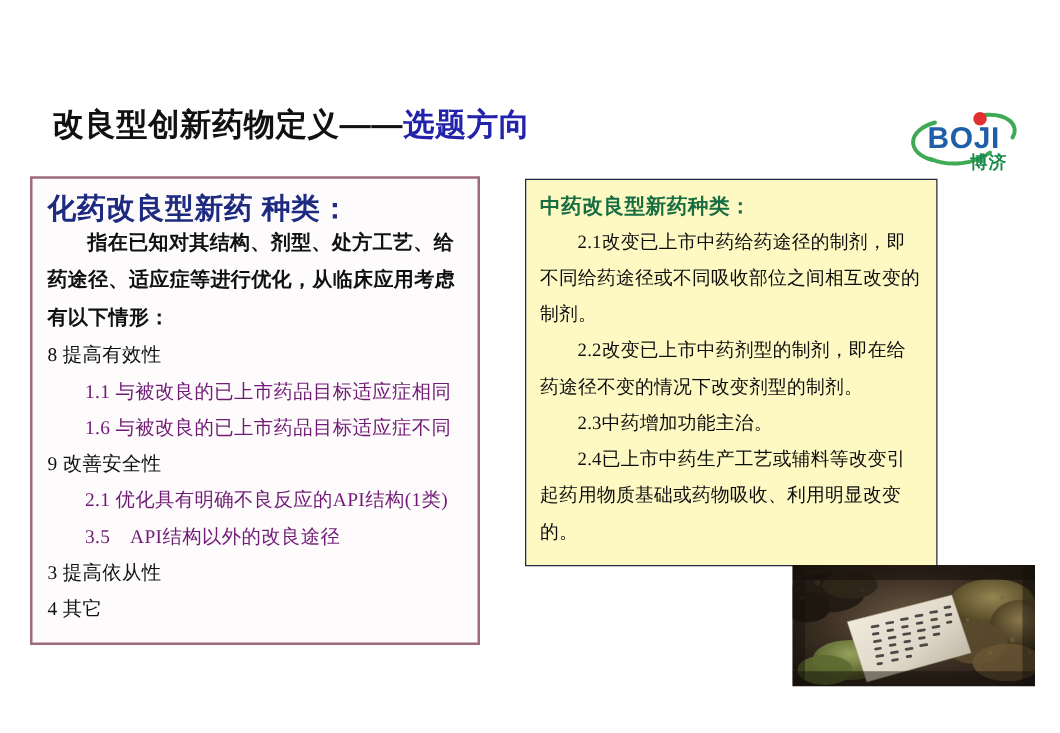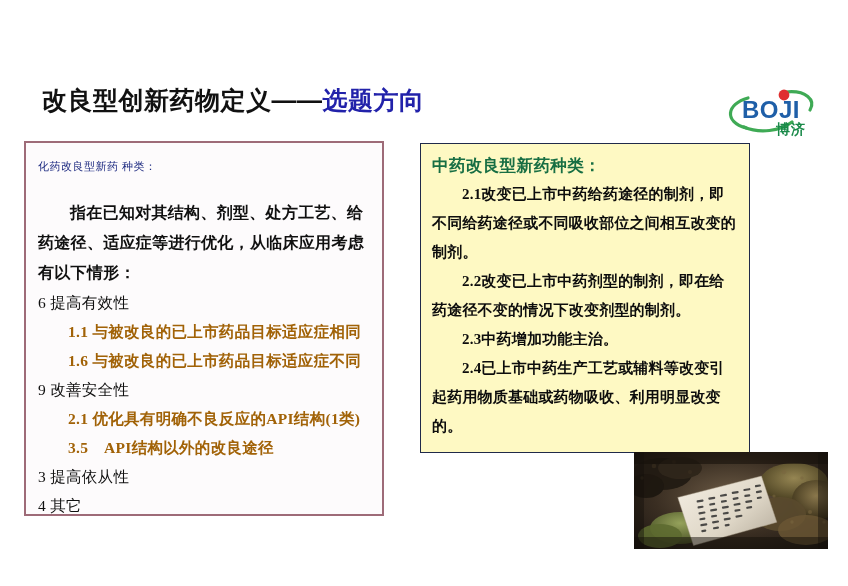--- a/index.html
+++ b/index.html
@@ -51,47 +51,46 @@
     top: 141px;
     width: 360px;
     height: 375px;
     border: 2px solid #9e6b78;
     background: #fdfbfc;
     padding: 10px 12px 8px 12px;
   }
   #left-panel .panel-head {
     color: #1d2a80;
     font-family: "Liberation Sans", "DejaVu Sans", sans-serif;
-    font-weight: normal;
-    font-size: 11px;
+    font-weight: bold;
+    font-size: 23px;
     line-height: 26px;
-    margin-bottom: 19px;
+    margin-bottom: 1px;
     letter-spacing: 0.5px;
   }
   #left-panel .para {
     font-size: 16px;
     line-height: 30px;
     color: #101010;
     font-weight: bold;
     text-indent: 2em;
     letter-spacing: 0.3px;
   }
   #left-panel .lvl1 {
     font-size: 15.5px;
     line-height: 29px;
     color: #101010;
     letter-spacing: 0.3px;
   }
   #left-panel .lvl2 {
     font-size: 15.5px;
     line-height: 29px;
-    color: #a16207;
+    color: #701a75;
     padding-left: 30px;
     letter-spacing: 0.3px;
-    font-weight: bold;
   }
 
   
   #right-panel {
     position: absolute;
     left: 420px;
     top: 143px;
     width: 330px;
     height: 310px;
     border: 1.5px solid #202a4a;
@@ -104,21 +103,21 @@
     font-weight: bold;
     font-size: 16.5px;
     line-height: 25px;
     margin-bottom: 2px;
     letter-spacing: 0.4px;
   }
   #right-panel .para {
     font-size: 15px;
     line-height: 29px;
     color: #0d0d0d;
-    font-weight: bold;
+    font-weight: normal;
     text-indent: 2em;
     letter-spacing: 0.2px;
   }
 
   
   #photo {
     position: absolute;
     left: 634px;
     top: 452px;
     width: 194px;
@@ -146,21 +145,21 @@
       </g>
       <circle cx="70" cy="9" r="5.4" fill="#e03030"></circle>
       <text x="28" y="32" font-family="Liberation Sans, sans-serif" font-size="24" font-weight="bold" fill="#1f5fa8" letter-spacing="0.5">BOJI</text>
       <text x="62" y="48" font-family="Liberation Sans, sans-serif" font-size="14" font-weight="bold" fill="#1a8a4a" letter-spacing="1">博济</text>
     </svg>
   </div>
 
   <div id="left-panel">
     <div class="panel-head">化药改良型新药 种类：</div>
     <div class="para">指在已知对其结构、剂型、处方工艺、给药途径、适应症等进行优化，从临床应用考虑有以下情形：</div>
-    <div class="lvl1">6 提高有效性</div>
+    <div class="lvl1">8 提高有效性</div>
     <div class="lvl2">1.1 与被改良的已上市药品目标适应症相同</div>
     <div class="lvl2">1.6 与被改良的已上市药品目标适应症不同</div>
     <div class="lvl1">9 改善安全性</div>
     <div class="lvl2">2.1 优化具有明确不良反应的API结构(1类)</div>
     <div class="lvl2">3.5　API结构以外的改良途径</div>
     <div class="lvl1">3 提高依从性</div>
     <div class="lvl1">4 其它</div>
   </div>
 
   <div id="right-panel">

